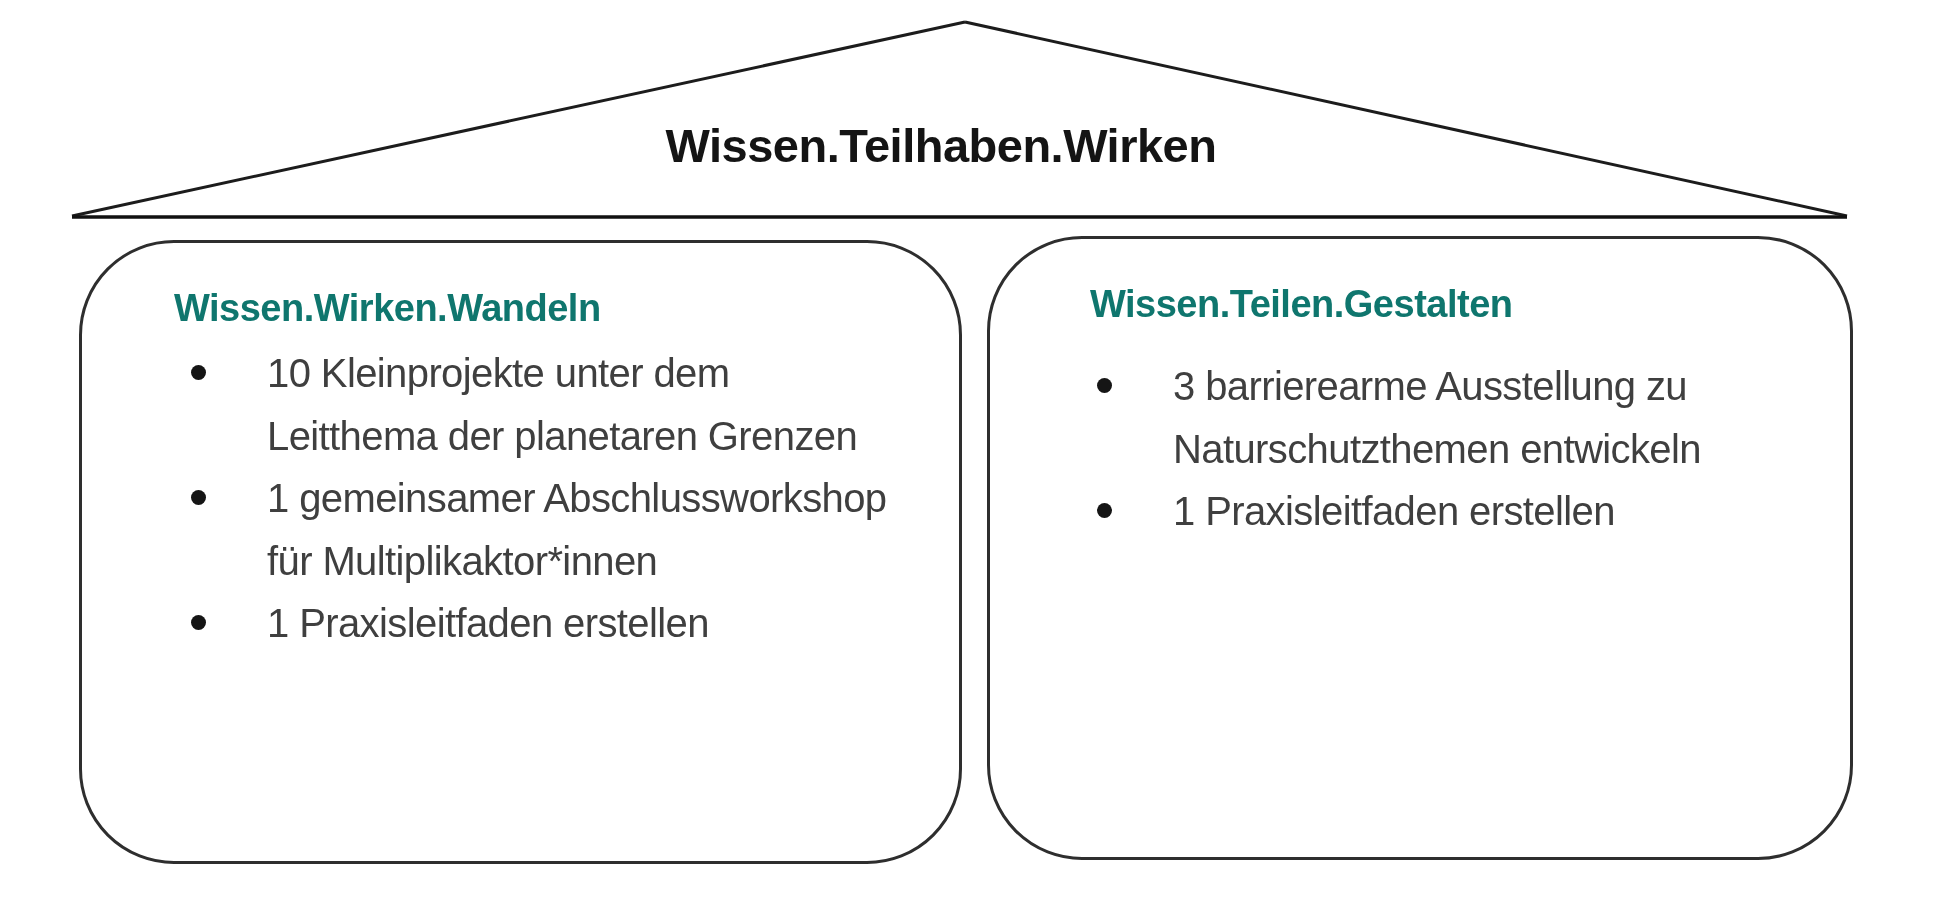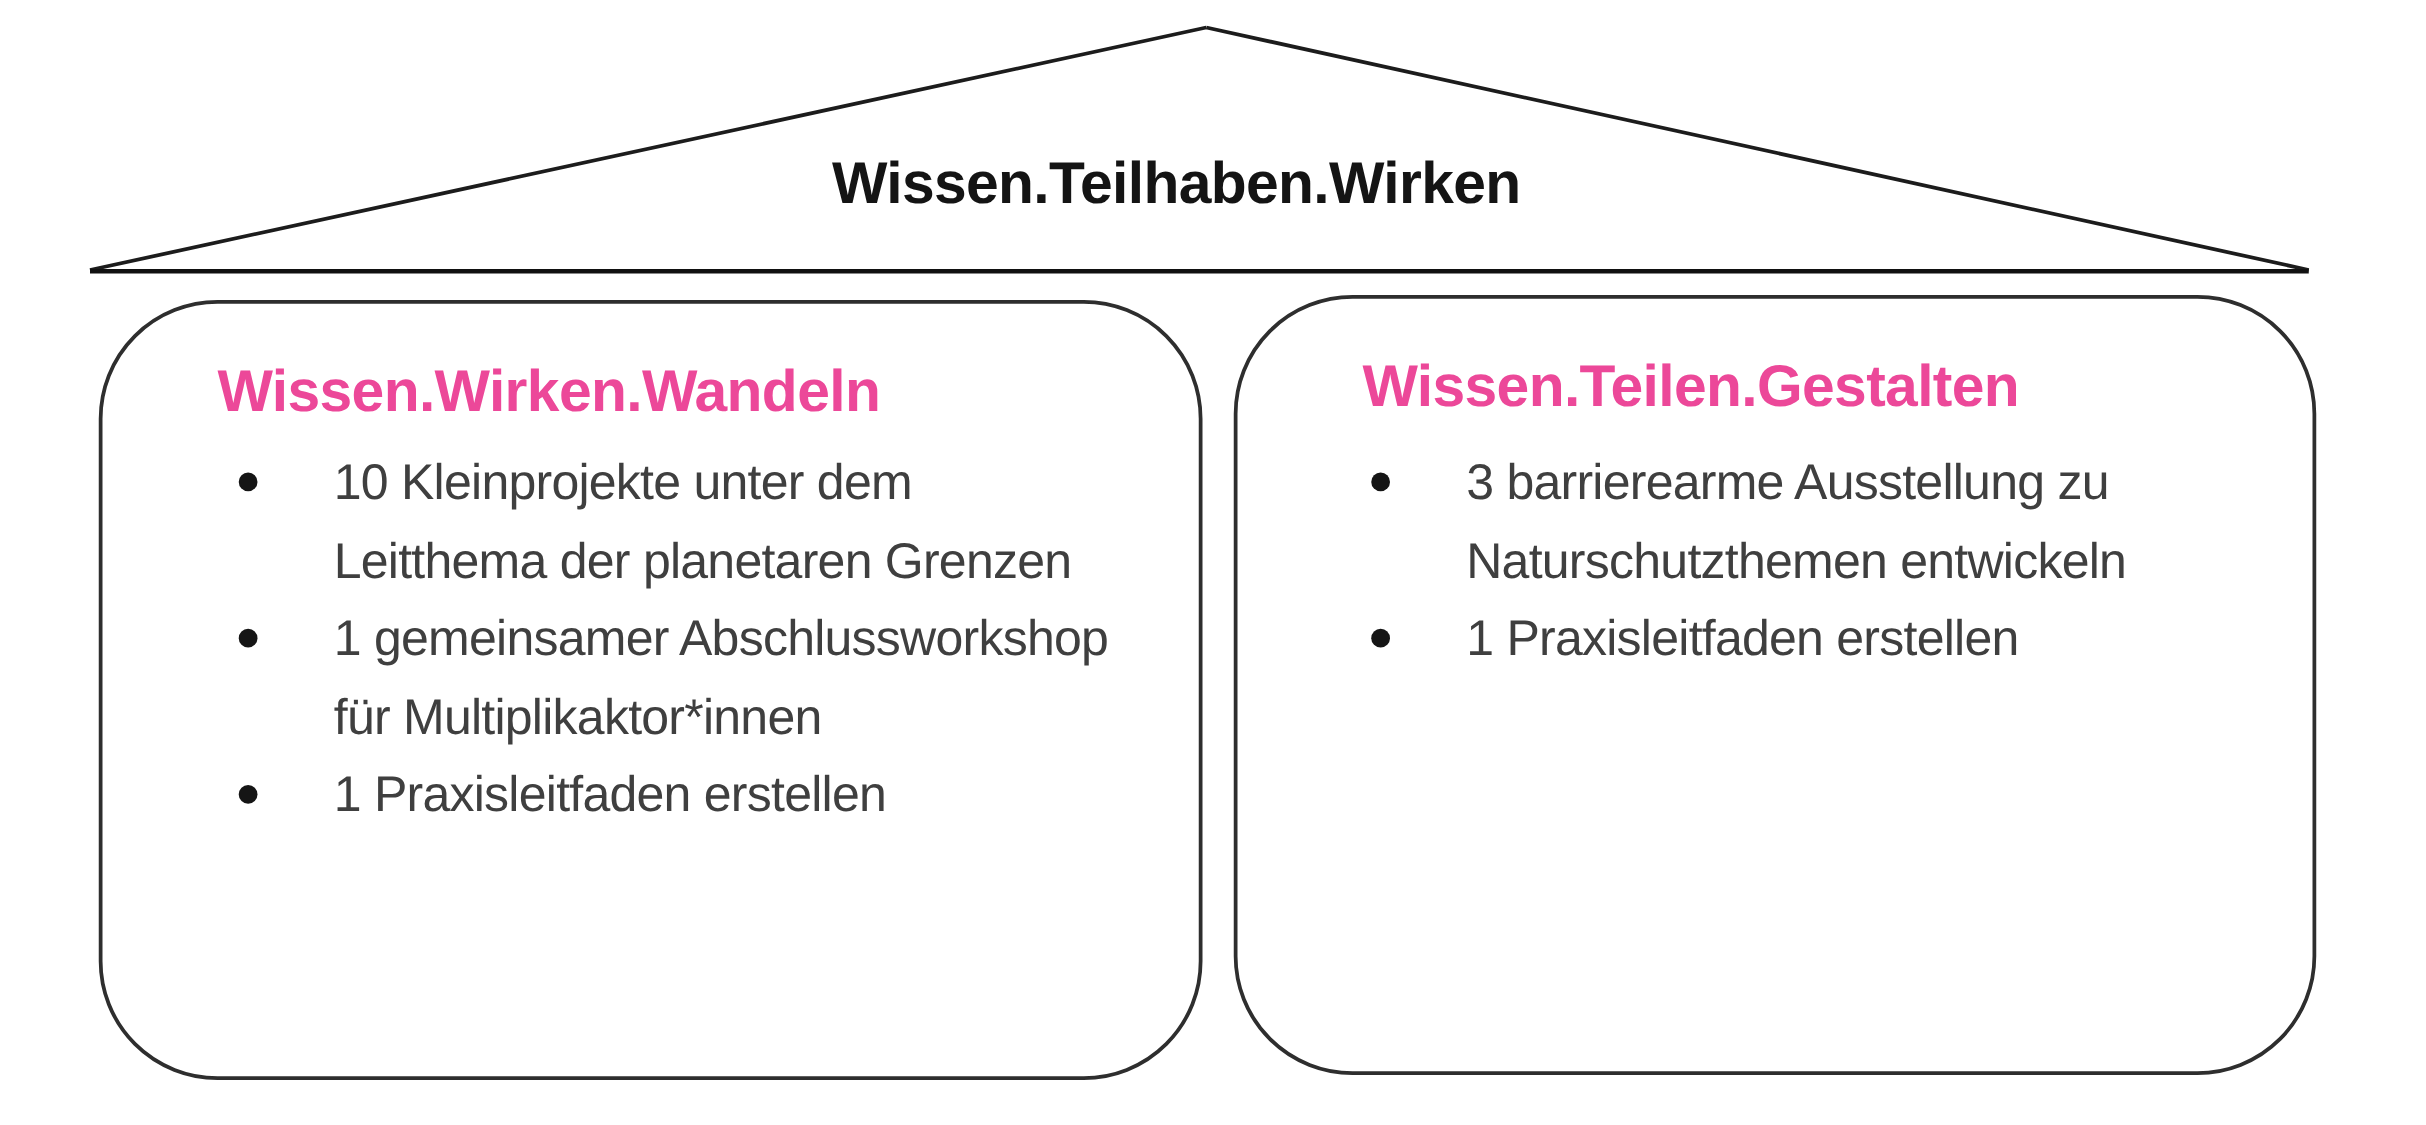--- a/index.html
+++ b/index.html
@@ -52,40 +52,40 @@
   }
   .box-right {
     left: 987px;
     top: 236px;
     width: 866px;
     height: 624px;
   }
   .box-title {
     position: absolute;
     margin: 0;
-    font-size: 47px;
+    font-size: 38px;
     line-height: 1;
     font-weight: bold;
-    color: #ec4899;
+    color: #0f766e;
     letter-spacing: -0.5px;
     white-space: nowrap;
   }
   .box-left .box-title { left: 92px; top: 46px; }
   .box-right .box-title { left: 100px; top: 46px; text-align: right; }
   .bullet-list {
     position: absolute;
     margin: 0;
     padding: 0;
     list-style: none;
     font-size: 40px;
     line-height: 62.5px;
     color: #3f3f3f;
     letter-spacing: -0.6px;
   }
-  .box-left .bullet-list { left: 185px; top: 112px; width: 700px; }
+  .box-left .bullet-list { left: 185px; top: 99px; width: 700px; }
   .box-right .bullet-list { left: 183px; top: 116px; width: 660px; }
   .bullet-list li {
     position: relative;
     white-space: pre-line;
     margin: 0;
     padding: 0;
   }
   .bullet-list li::before {
     content: "";
     position: absolute;

